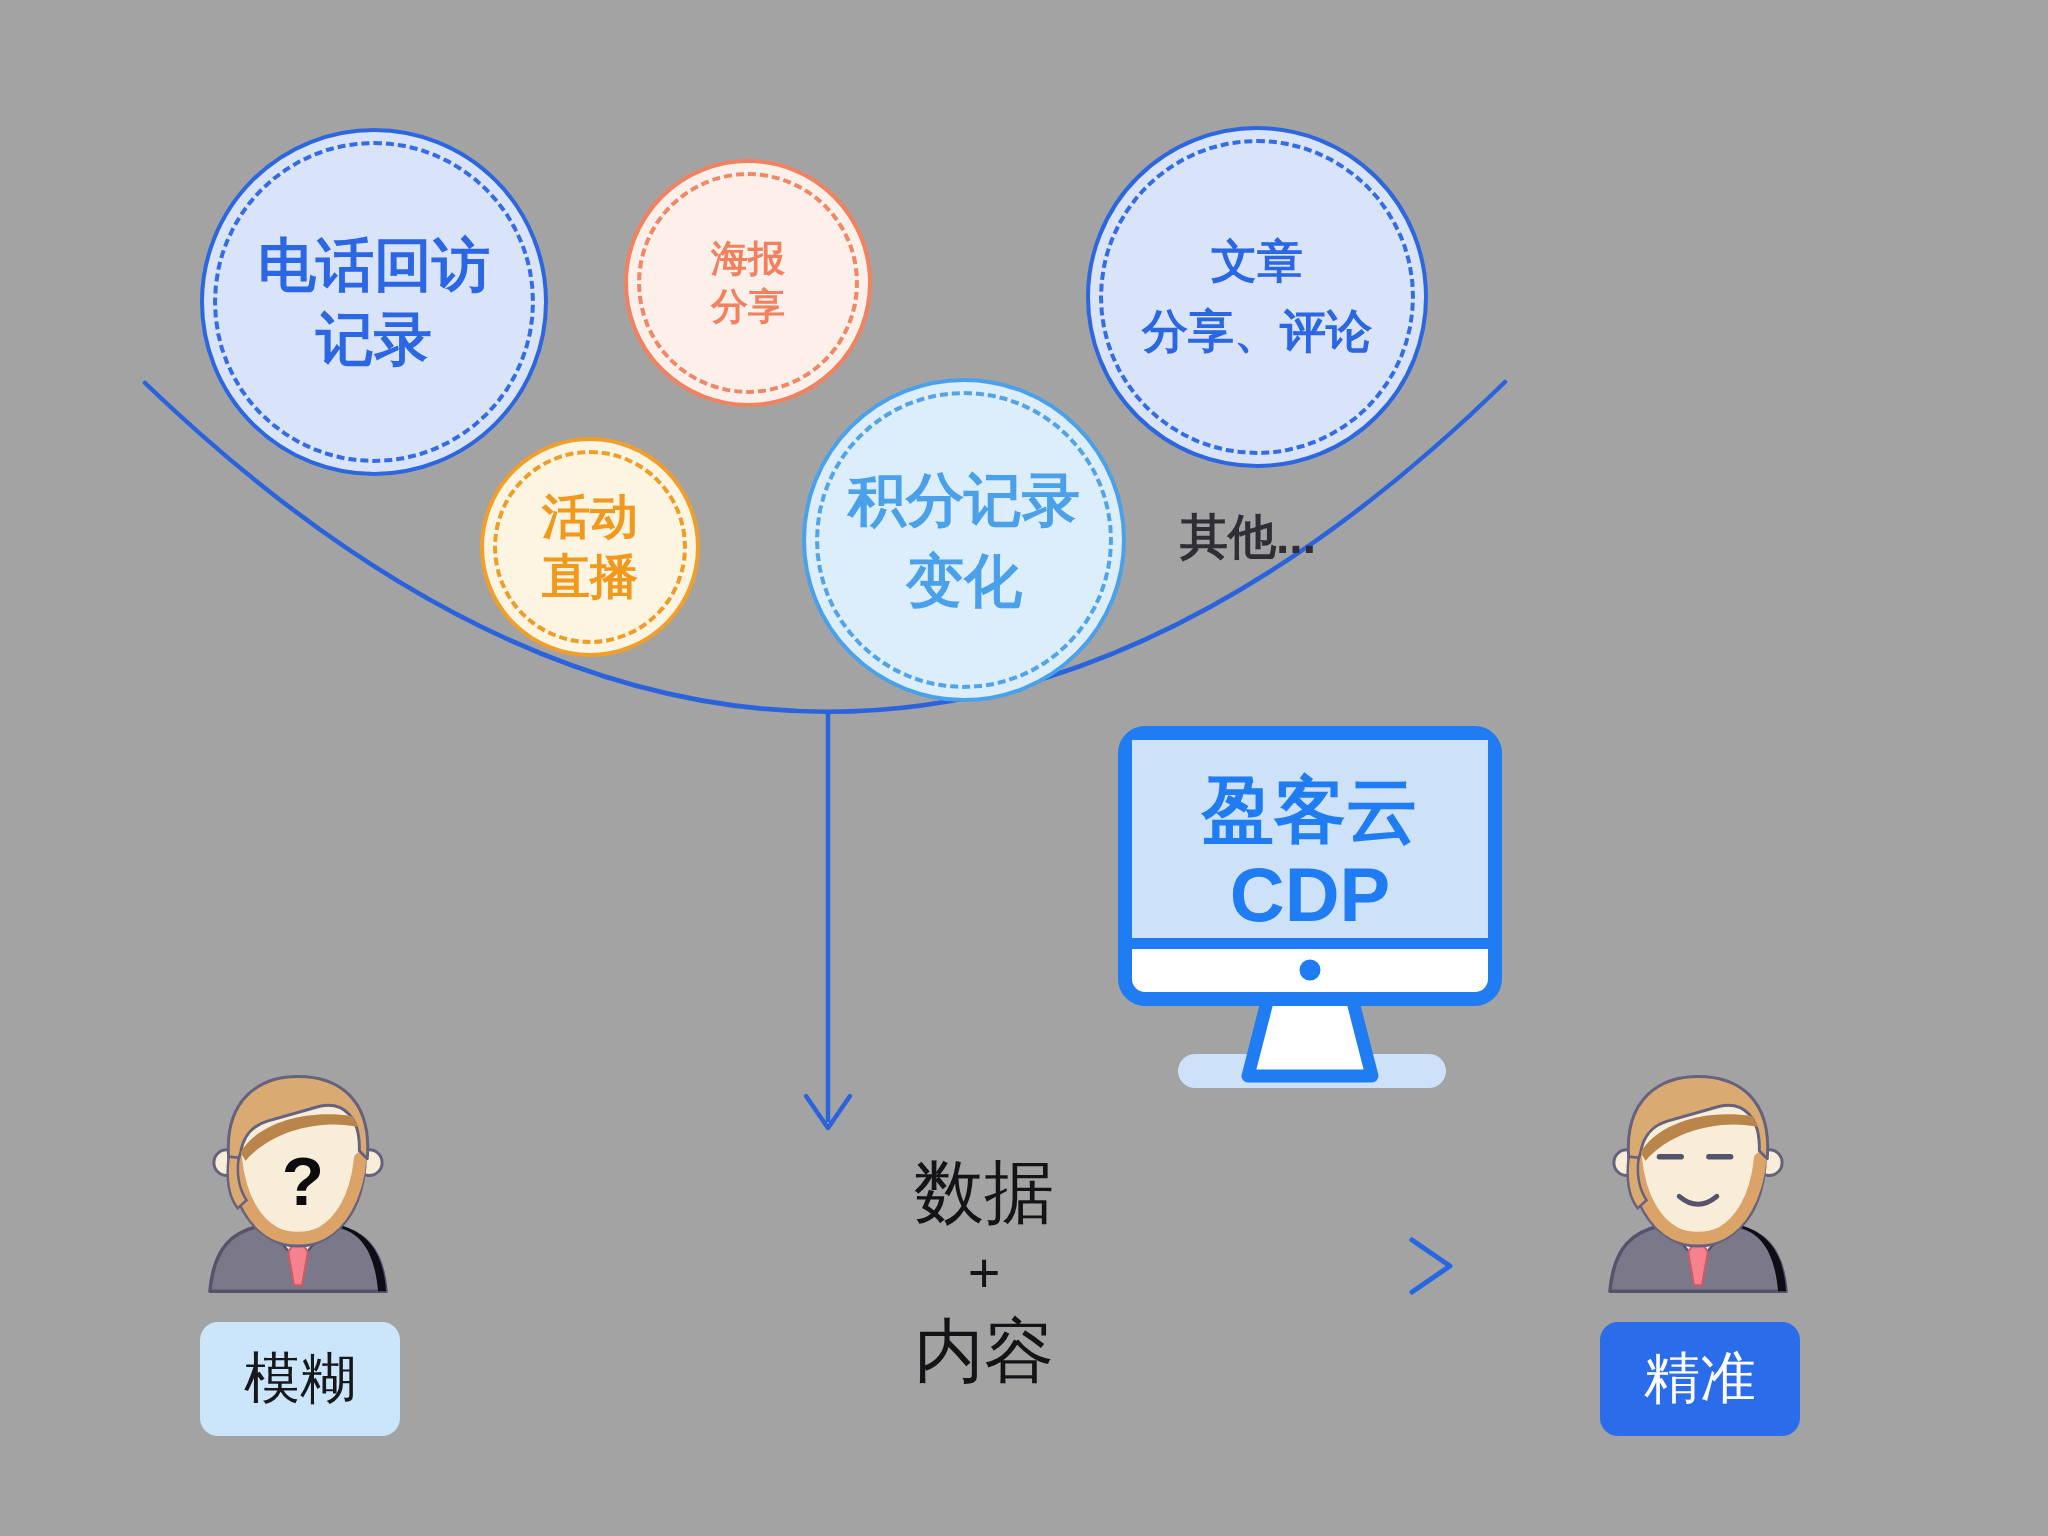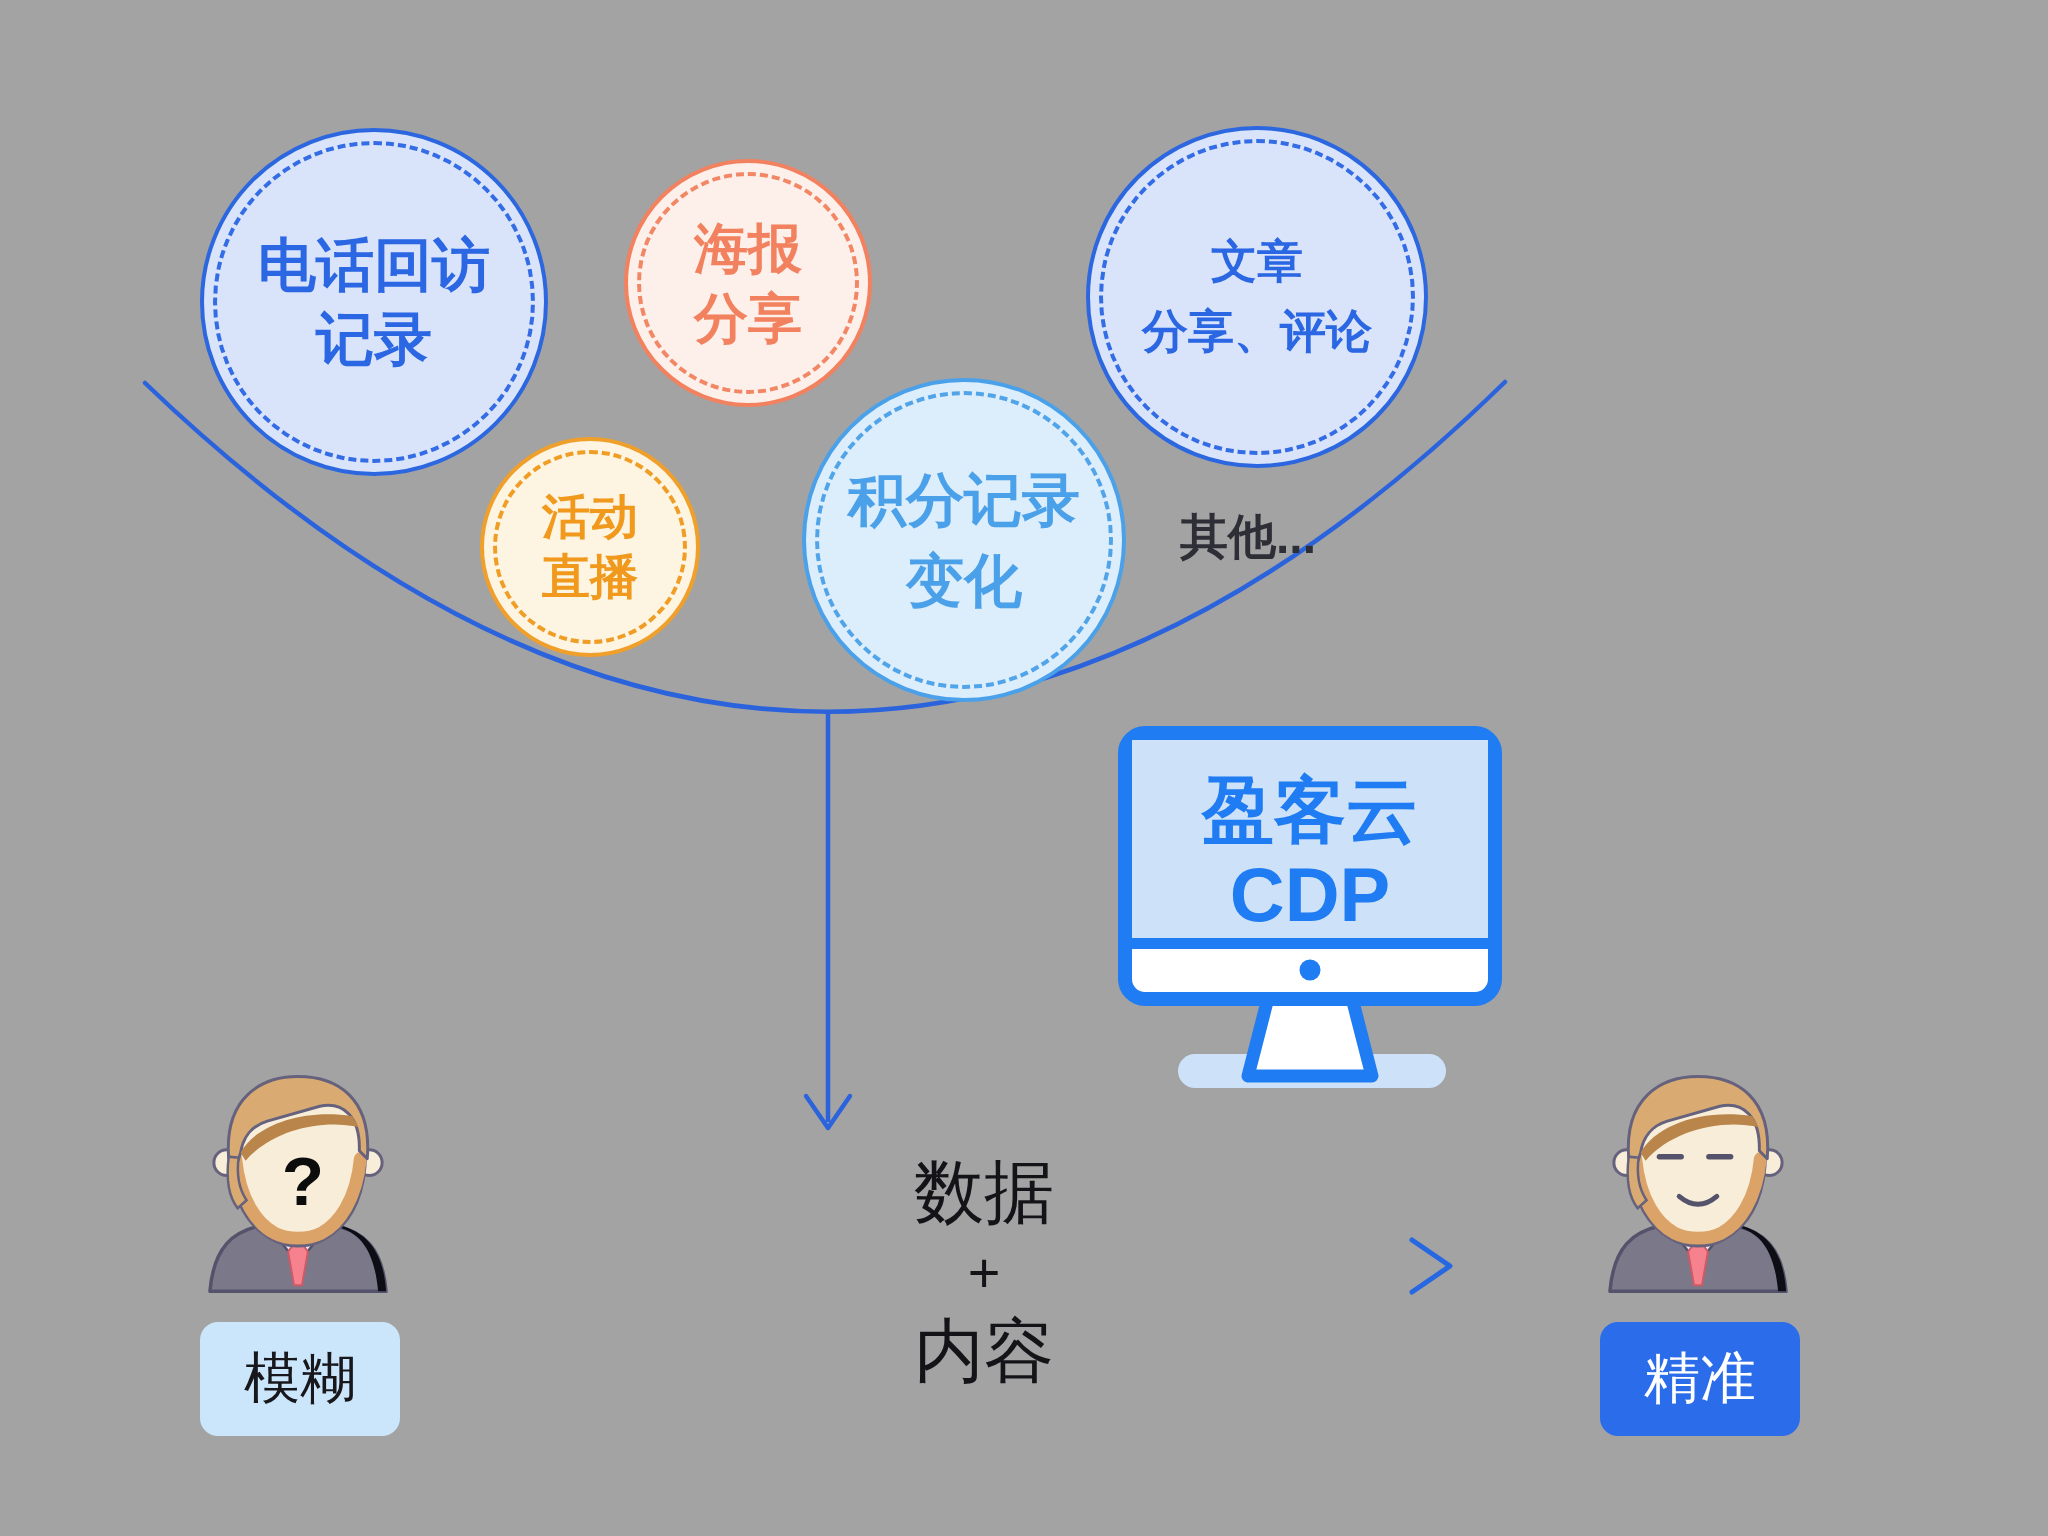--- a/index.html
+++ b/index.html
@@ -14,21 +14,21 @@
   .bubble{
     position:absolute;border-radius:50%;display:flex;flex-direction:column;
     justify-content:center;align-items:center;text-align:center;font-weight:700;z-index:2;
   }
   .bubble::before{
     content:"";position:absolute;inset:9px;border-radius:50%;
     border:4px dashed currentColor;opacity:.95;
   }
   .bubble span{display:block;position:relative;z-index:1;}
   .b-phone  {left:200px;top:128px;width:340px;height:340px;background:#d9e4fb;border:4px solid #2c67e0;color:#2b66e3;font-size:58px;line-height:1.28;}
-  .b-poster {left:624px;top:159px;width:240px;height:240px;background:#fdefe9;border:4px solid #f2825f;color:#f2825f;font-size:54px;line-height:1.3;}
+  .b-poster {left:624px;top:159px;width:240px;height:240px;background:#fdefe9;border:4px solid #f2825f;color:#f2825f;font-size:37px;line-height:1.3;}
   .b-article{left:1086px;top:126px;width:334px;height:334px;background:#d9e4fb;border:4px solid #2c67e0;color:#2b66e3;font-size:46px;line-height:1.52;}
   .b-live   {left:480px;top:437px;width:212px;height:212px;background:#fdf4e1;border:4px solid #f0a02a;color:#f0991c;font-size:48px;line-height:1.25;}
   .b-points {left:802px;top:378px;width:316px;height:316px;background:#dcedfb;border:4px solid #4ba1e9;color:#4ba1e9;font-size:58px;line-height:1.4;}
   
   .others{position:absolute;left:1180px;top:505px;font-size:48px;font-weight:600;color:#2e2e36;z-index:2;}
   .formula{
     position:absolute;left:984px;top:1146px;transform:translateX(-50%);
     display:flex;align-items:center;column-gap:44px;font-size:70px;font-weight:500;color:#141418;z-index:2;white-space:nowrap;flex-direction:column;
   }
   .formula .op{font-size:56px;font-weight:400;}

